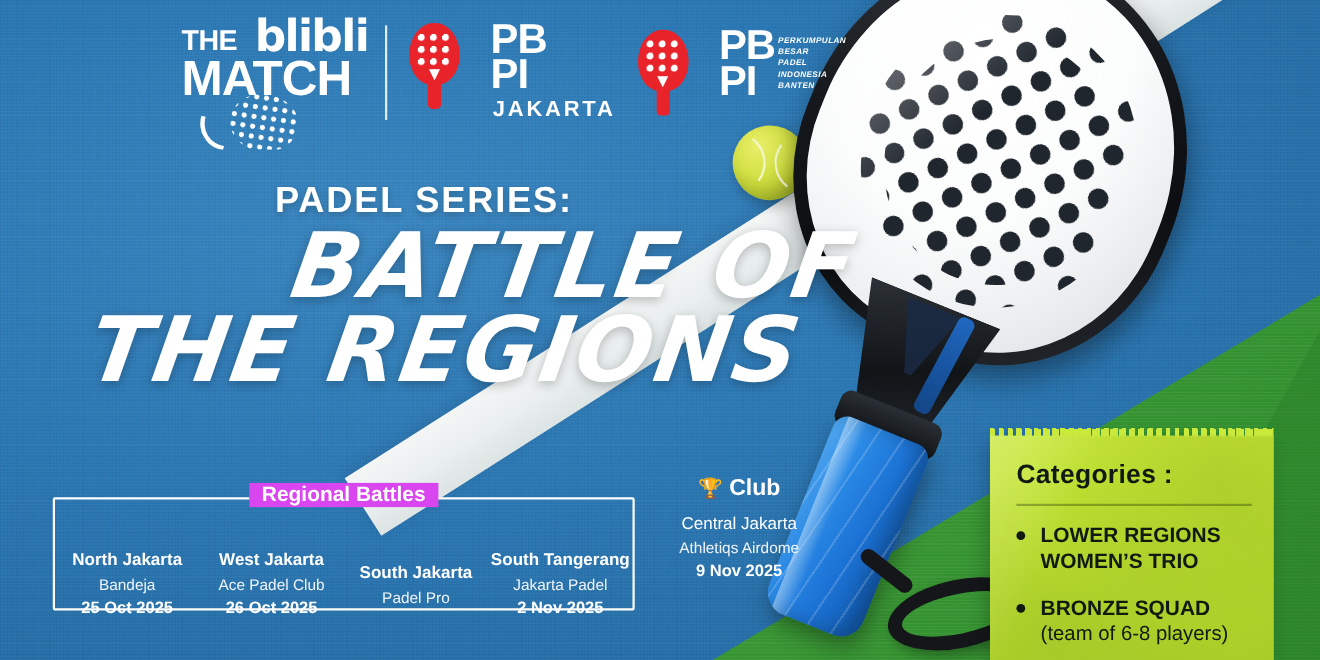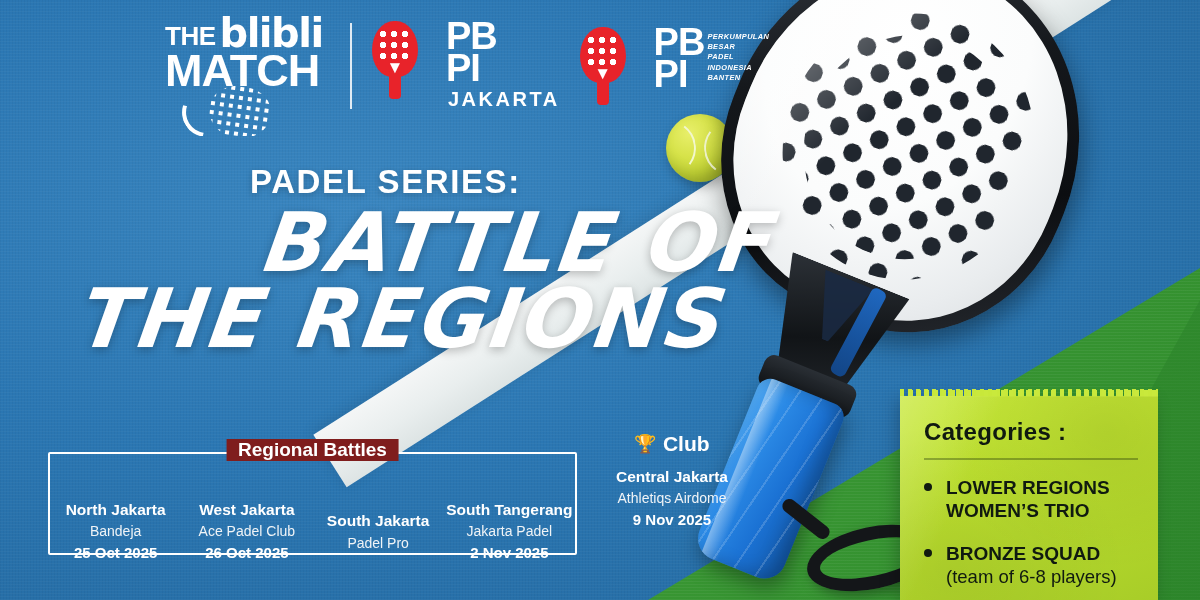--- a/index.html
+++ b/index.html
@@ -160,21 +160,21 @@
     background:#141619; border-radius:7px; transform:rotate(38deg);
   }
 
   
   .logo-row{
     position:absolute; left:165px; top:14px;
     display:flex; align-items:center; gap:20px;
   }
   .blibli-logo{ position:relative; width:165px; height:104px; }
   .blibli-line1{
-    display:flex; align-items:flex-end; gap:4px;
+    display:flex; align-items:flex-end; gap:16px;
     color:#fff;
   }
   .blibli-the{
     font-size:26px; font-weight:800; letter-spacing:-.5px; line-height:1;
     padding-bottom:3px;
   }
   .blibli-word{
     font-size:40px; font-weight:700; line-height:.95; letter-spacing:-1.5px;
     font-family:"DejaVu Sans", sans-serif;
   }
@@ -250,41 +250,41 @@
   .headline .l1{ display:block; padding-left:200px; }
   .headline .l2{ display:block; padding-left:28px; }
 
   
   .rb-box{
     position:absolute; left:48px; top:452px; width:529px; height:103px;
     border:2.5px solid #fff; border-radius:2px;
   }
   .rb-title{
     position:absolute; left:50%; top:-15px; transform:translateX(-50%);
-    background:#7f1d1d; padding:0 12px;
+    background:#d946ef; padding:0 12px;
     color:#fff; font-size:19px; font-weight:800; white-space:nowrap;
   }
   .rb-cols{
     display:flex; height:100%; align-items:center; padding-top:8px;
   }
   .rb-col{ flex:1; text-align:center; color:#fff; }
   .rb-city{ font-size:15.5px; font-weight:800; line-height:1.45;margin-top:48px; }
   .rb-venue{ font-size:14px; font-weight:400; line-height:1.45; color:#f0f4f7; }
   .rb-date{ font-size:15px; font-weight:800; line-height:1.5; }
 
   
   .final{
     position:absolute; left:592px; top:432px; width:160px; text-align:center; color:#fff;
   }
   .final-head{
     font-size:21px; font-weight:800; display:flex; align-items:center;
     justify-content:center; gap:6px; margin-bottom:9px;
   }
   .trophy{ font-size:18px; line-height:1; }
-  .final-city{ font-size:15.5px; font-weight:700; line-height:1.5; }
+  .final-city{ font-size:15.5px; font-weight:400; line-height:1.5; }
   .final-venue{ font-size:14px; font-weight:400; line-height:1.5; color:#f0f4f7; }
   .final-date{ font-size:15px; font-weight:800; line-height:1.5; }
 
   
   .note{
     position:absolute; left:900px; top:396px; width:258px; height:204px;
     background:linear-gradient(160deg,#c8e83a 0%, #bde02f 38%, #b2d62b 70%, #a8cd28 100%);
     box-shadow:-4px 4px 16px rgba(0,0,0,.22);
   }
   .note::before{

